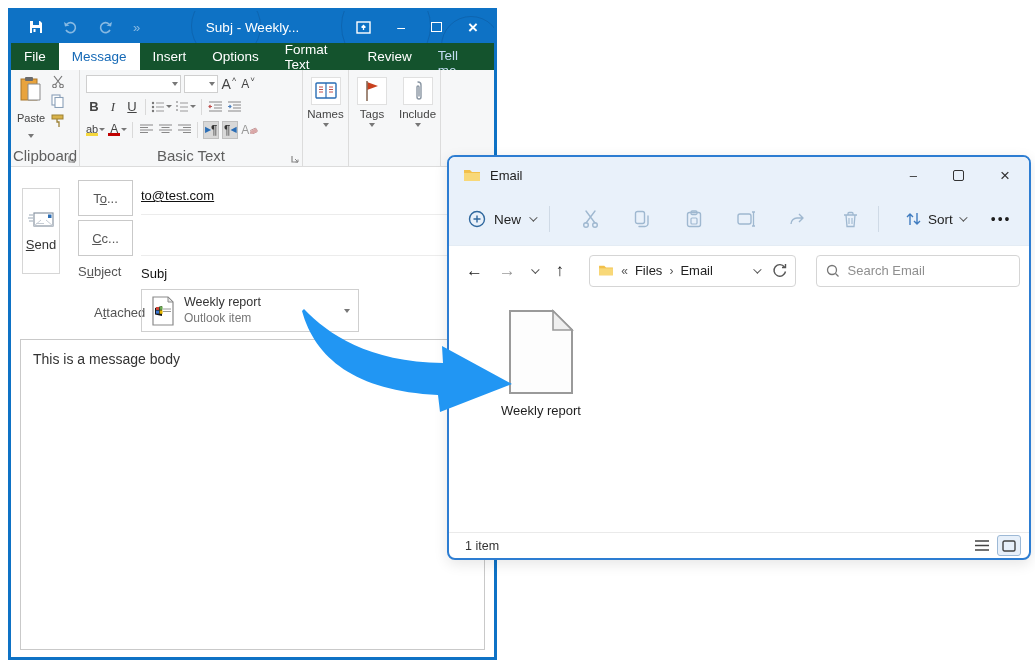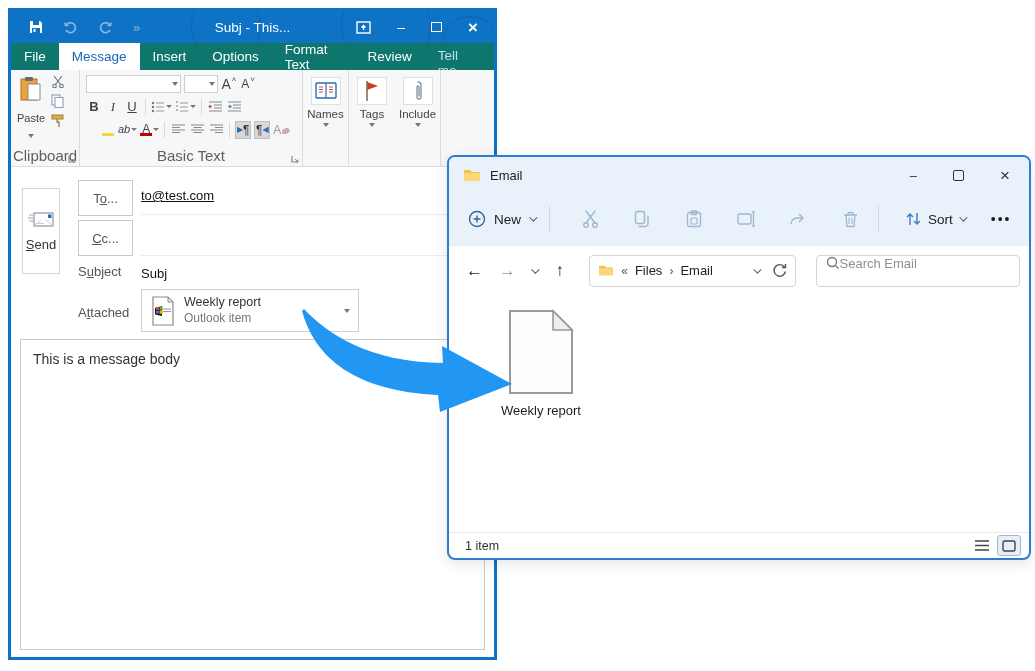--- a/index.html
+++ b/index.html
@@ -14,21 +14,21 @@
   .ol-win { position:absolute; left:8px; top:8px; width:489px; height:652px; border:3px solid #0e72c5; background:#fff; z-index:1; display:flex; flex-direction:column; }
   .ol-title { position:relative; height:32px; background:#0e72c5; display:flex; align-items:center; color:#fff; overflow:hidden; }
   .ol-title .deco { position:absolute; border:1.5px solid rgba(10,60,110,.25); border-radius:50%; }
   .qa { display:flex; align-items:center; gap:20px; padding-left:18px; z-index:2; }
   .qa .dim { opacity:.5; }
   .ol-title-text { position:absolute; left:0; right:0; text-align:center; font-size:13.5px; z-index:1; }
   .ol-ctrls { margin-left:auto; display:flex; align-items:center; gap:26px; padding-right:16px; z-index:2; font-size:14px; }
   .box-icon { display:inline-block; width:11px; height:10px; border:1.5px solid #fff; }
   .ol-close { font-size:17px; font-weight:bold; line-height:1; }
 
-  .ol-tabs { height:27px; background:#0f766e; display:flex; align-items:stretch; color:#fff; font-size:13.5px; }
+  .ol-tabs { height:27px; background:#14532d; display:flex; align-items:stretch; color:#fff; font-size:13.5px; }
   .ol-tab { padding:0 13px; display:flex; align-items:center; gap:5px; }
   .ol-tab.sel { background:#fff; color:#1569b6; }
   .ol-tab.tellme { color:#c3ddf3;flex-direction:column; }
 
   .ol-ribbon { height:97px; background:#f6f7f8; border-bottom:1px solid #dcdcdc; display:flex; position:relative; font-size:11px; color:#444; }
   .grp { position:relative; border-right:1px solid #dcdcdc; height:100%; }
   .grp-label { position:absolute; bottom:2px; left:0; right:0; text-align:center; font-size:15px; color:#5f5f5f; white-space:nowrap; }
   .launcher { position:absolute; bottom:3px; right:3px; }
   .g-clip { width:69px; }
   .paste-big { position:absolute; left:3px; top:4px; width:34px; height:74px; display:flex; flex-direction:column; align-items:center; gap:10px; padding-top:2px; }
@@ -71,21 +71,21 @@
   .tb-div { width:1px; height:26px; background:#cfdae6; margin:0 14px; }
   .tb-ic { width:52px; display:flex; justify-content:center; }
   .tb-sort { display:flex; align-items:center; gap:6px; font-size:13.5px; color:#1e1e1e; margin-left:12px; }
   .tb-more { margin-left:26px; font-size:14px; letter-spacing:2px; color:#1e1e1e; }
   .ex-nav { height:50px; background:#fff; border-top:1px solid #e4ecf4; display:flex; align-items:center; padding:0 9px 0 14px; gap:10px; }
   .nav-ar { font-size:17px; color:#222; width:24px; text-align:center; }
   .nav-ar.dis { color:#9a9a9a; }
   .addr { width:216px; height:32px; border:1px solid #d5d5d5; border-radius:4px; display:flex; align-items:center; padding:0 8px; gap:7px; font-size:13px; color:#222; margin-left:8px; }
   .addr .sp { flex:1; }
   .crumb-sep { color:#555; font-size:12px; }
-  .search { width:214px; height:32px; border:1px solid #d5d5d5; border-radius:4px; display:flex; align-items:flex-start; padding:0 9px; gap:0; margin-left:10px; }
+  .search { width:214px; height:32px; border:1px solid #d5d5d5; border-radius:4px; display:flex; align-items:center; padding:0 9px; gap:8px; margin-left:10px; }
   .search input { border:none; outline:none; width:150px; font-size:13px; font-family:"Liberation Sans",sans-serif; color:#333; background:transparent; }
   .search input::placeholder { color:#8f8f8f; }
   .ex-content { flex:1; position:relative; background:#fff; }
   .file-tile { position:absolute; left:28px; top:14px; width:128px; display:flex; flex-direction:column; align-items:center; }
   .file-name { margin-top:8px; font-size:13px; color:#1e1e1e; }
   .ex-status { height:26px; border-top:1px solid #eaeaea; display:flex; align-items:center; padding:0 8px 0 16px; font-size:12.5px; color:#333; }
   .view-ics { margin-left:auto; display:flex; align-items:center; gap:7px; }
   .view-btn { width:24px; height:21px; border:1px solid #9db9d6; background:#e7f0fa; border-radius:3px; display:flex; align-items:center; justify-content:center; }
 
   
@@ -112,21 +112,21 @@
         <svg class="dim" width="15" height="13" viewBox="0 0 15 13">
             <path d="M4,3 a5,5 0 1 1 -1,6" fill="none" stroke="#fff" stroke-width="1.6"></path>
             <path d="M1,1 l1,4.5 4.5,-1 z" fill="#fff"></path>
           </svg>
         <svg class="dim" width="15" height="13" viewBox="0 0 15 13">
             <path d="M11,3 a5,5 0 1 0 1,6" fill="none" stroke="#fff" stroke-width="1.6"></path>
             <path d="M14,1 l-1,4.5 -4.5,-1 z" fill="#fff"></path>
           </svg>
         <span class="dim" style="font-size:13px;">»</span>
       </div>
-      <div class="ol-title-text">Subj - This...</div>
+      <div class="ol-title-text">Subj - Weekly...</div>
       <div class="ol-ctrls">
         <svg width="15" height="13" viewBox="0 0 15 13">
             <rect x="1" y="1" width="13" height="11" fill="none" stroke="#fff" stroke-width="1.4"></rect>
             <path d="M7.5,9 V4.5 M5.5,6.5 l2,-2 2,2" fill="none" stroke="#fff" stroke-width="1.3"></path>
           </svg>
         <span>–</span>
         <span class="box-icon"></span>
         <span class="ol-close">×</span>
       </div>
     </div>
@@ -229,21 +229,21 @@
           <div class="bt-btn">
             <svg width="15" height="12" viewBox="0 0 15 12">
                 <path d="M1,1 h13 M6,4 h8 M6,7 h8 M1,10 h13" stroke="#888" stroke-width="1.2"></path>
                 <path d="M1,5.5 l3,0 M2.5,4 l1.5,1.5 -1.5,1.5" stroke="#4f81bd" stroke-width="1.1" fill="none"></path>
               </svg>
           </div>
         </div>
         <div class="bt-row">
           <div class="bt-btn" style="font-size:11px;">
             <span class="stack">
-                <span style="font-style:italic;margin-left:32px;">ab</span>
+                <span style="">ab</span>
                 <span class="colorbar" style="background:#f5d73c;"></span>
               </span>
               <span class="tri" style="border-top-width:3px;"></span>
           </div>
           <div class="bt-btn" style="font-size:12px;">
             <span class="stack">
                 <span>A</span>
                 <span class="colorbar" style="background:#c00000;"></span>
               </span>
               <span class="tri" style="border-top-width:3px;"></span>
@@ -347,21 +347,21 @@
         </div>
       <div class="fld" style="top:51px;height:38px;">
           <span></span>
         </div>
 
       <div class="fld-label" style="top:97px;"><span>S</span><span class="u">u</span><span>bject</span></div>
       <div class="fld" style="top:91px;height:30px;border-bottom:none;color:#111;">
           <span>Subj</span>
         </div>
 
-      <div class="fld-label" style="top:138px;"><span>A</span><span class="u">t</span><span>tached</span></div>
+      <div class="fld-label" style="top:138px;margin-left:16px;"><span>A</span><span class="u">t</span><span>tached</span></div>
       <div class="attach-chip">
         <svg width="24" height="30" viewBox="0 0 24 30">
           <path d="M2,1 h15 l5,5 v23 h-20 z" fill="#fff" stroke="#8a8a8a" stroke-width="1.2"></path>
           <path d="M17,1 l5,5 h-5 z" fill="#e8e8e8" stroke="#8a8a8a" stroke-width="1"></path>
           <path d="M4,12 l7,-2 v10 l-7,-1.5 z" fill="#1a1a1a"></path>
           <rect x="5" y="11" width="3" height="3" fill="#d04437"></rect>
             <rect x="8.6" y="10.4" width="3" height="3.4" fill="#6aa84f"></rect>
           <rect x="5" y="14.6" width="3" height="3" fill="#3c78d8"></rect>
             <rect x="8.6" y="14.4" width="3" height="3.4" fill="#e6b800"></rect>
           <path d="M12,13 h8 M12,15.5 h8" stroke="#9a9a9a" stroke-width="1"></path>

